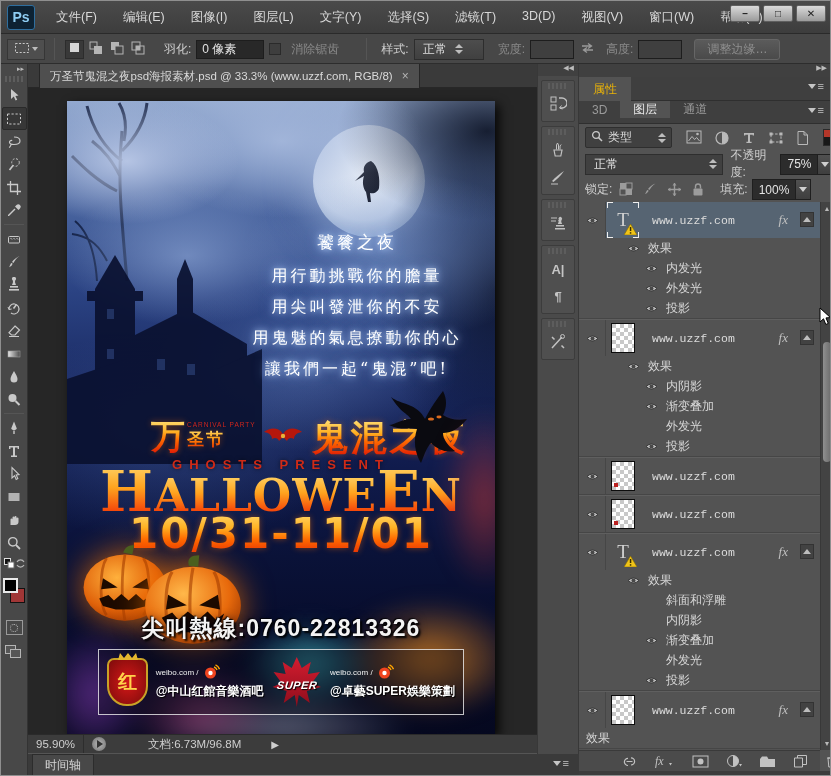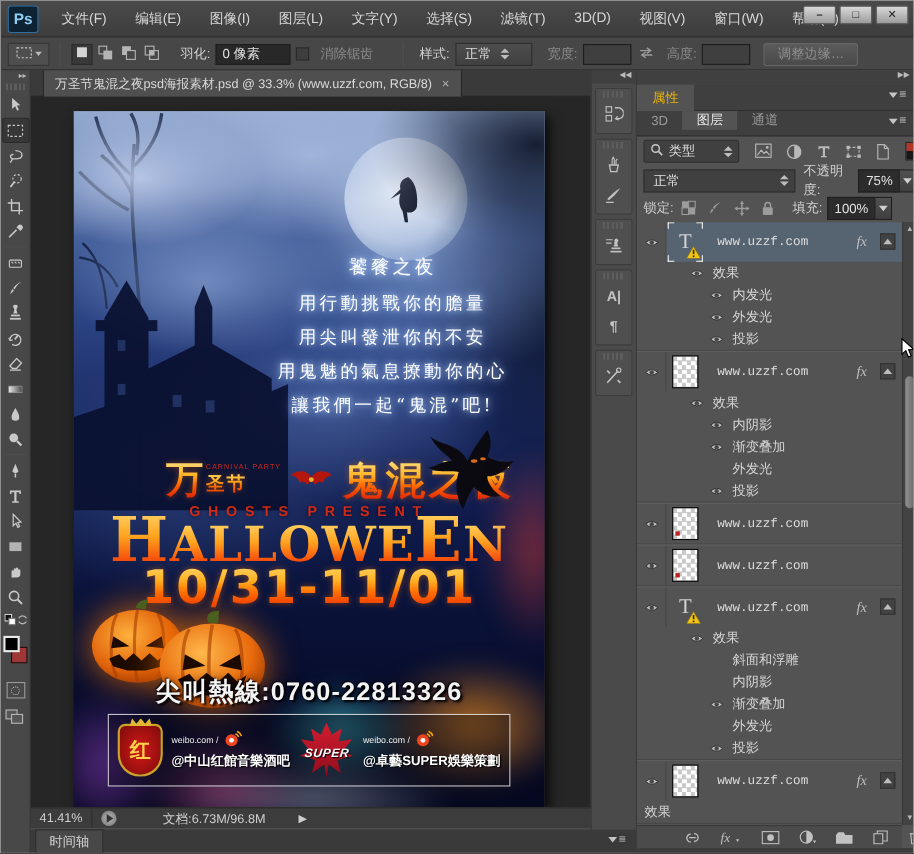--- a/index.html
+++ b/index.html
@@ -549,21 +549,21 @@
                   <path d="M12.5 .8 a7.5 7.5 0 0 1 4 4.4" stroke="#ffa400" fill="none" stroke-width="1.4"></path>
                 </svg></span>
           </span>
           <span class="account">@卓藝SUPER娛樂策劃</span>
         </div>
       </div>
     </div>
   </div>
 
   <div class="statusbar">
-    <div class="zoomfield">41.41%</div>
+    <div class="zoomfield">95.90%</div>
     <div class="clockbtn">
         <i></i>
       </div>
     <div class="docinfo">文档:6.73M/96.8M</div>
     <div class="statarrow">▶</div>
   </div>
 
   <div class="timelinebar">
     <div class="tl-tab">时间轴</div>
     <span class="panelmenu tl-menu">

